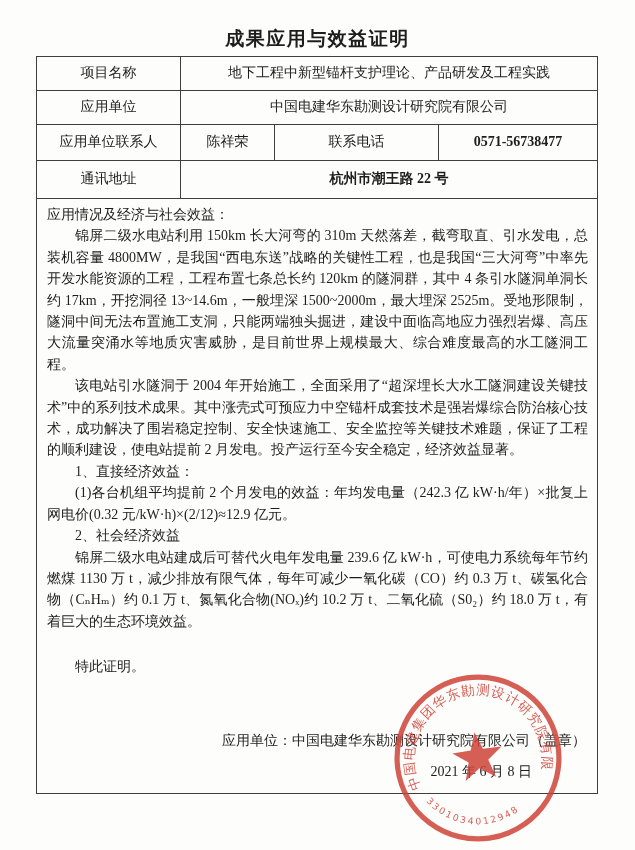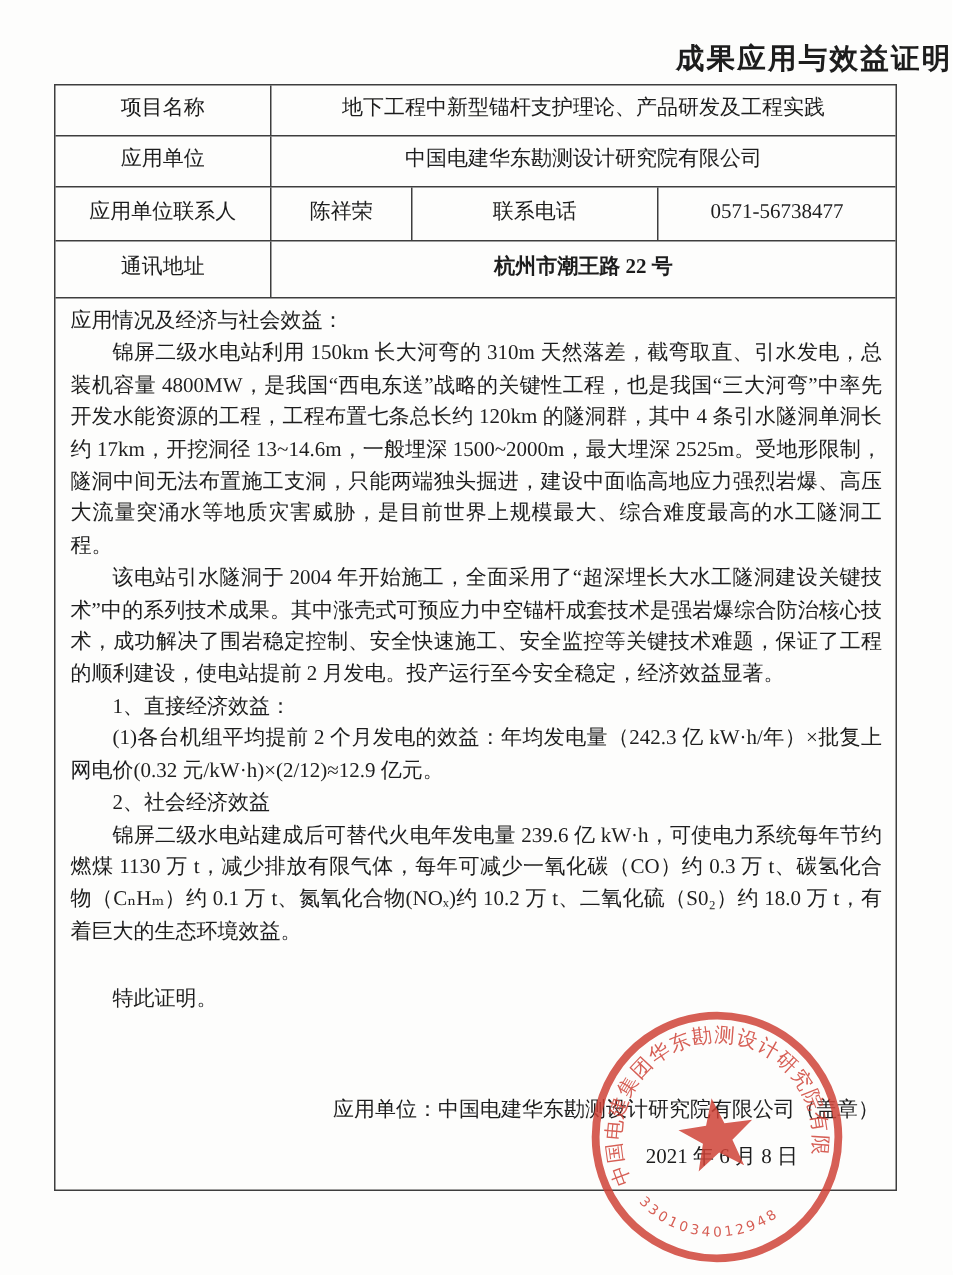--- a/index.html
+++ b/index.html
@@ -8,21 +8,21 @@
     font-family:"Liberation Serif","DejaVu Serif",serif;
     color:#1d1d1d;
     -webkit-font-smoothing:antialiased;
   }
   .page {
     position:relative; width:635px; height:850px;
     background:#fdfdfc; overflow:hidden;
   }
   .doc-title {
     position:absolute; top:26px; left:0; width:100%;
-    margin:0; text-align:right;
+    margin:0; text-align:center;
     font-size:19px; font-weight:bold; letter-spacing:1.5px;
   }
   .cert-table {
     position:absolute; left:36px; top:56px; width:562px; height:738px;
     box-sizing:border-box;
     border:1.6px solid #3e3e3e;
     display:flex; flex-direction:column;
     background:transparent;
   }
   .t-row { display:flex; border-bottom:1px solid #3e3e3e; flex:none; }
@@ -35,21 +35,21 @@
   .cell {
     display:flex; align-items:center; justify-content:center;
     box-sizing:border-box; font-size:14px; line-height:1.2;
     padding:2px 4px; text-align:center;
   }
   .cell + .cell { border-left:1px solid #3e3e3e; }
   .label-cell { width:143px; flex:none; }
   .value-cell { flex:1; }
   .c-name  { width:94px;  flex:none; }
   .c-phlbl { width:164px; flex:none; }
-  .c-phone { flex:1; }
+  .c-phone { flex:1;font-weight:bold; }
   .bold { font-weight:bold; }
   .body-cell {
     flex:1; box-sizing:border-box;
     padding:5px 9px 9px 10px;
     display:flex; flex-direction:column;
     font-size:14px; line-height:21.4px;
     text-align:justify;
   }
   .body-heading { margin:0; text-indent:0; }
   .para { margin:0; text-indent:2em; }

